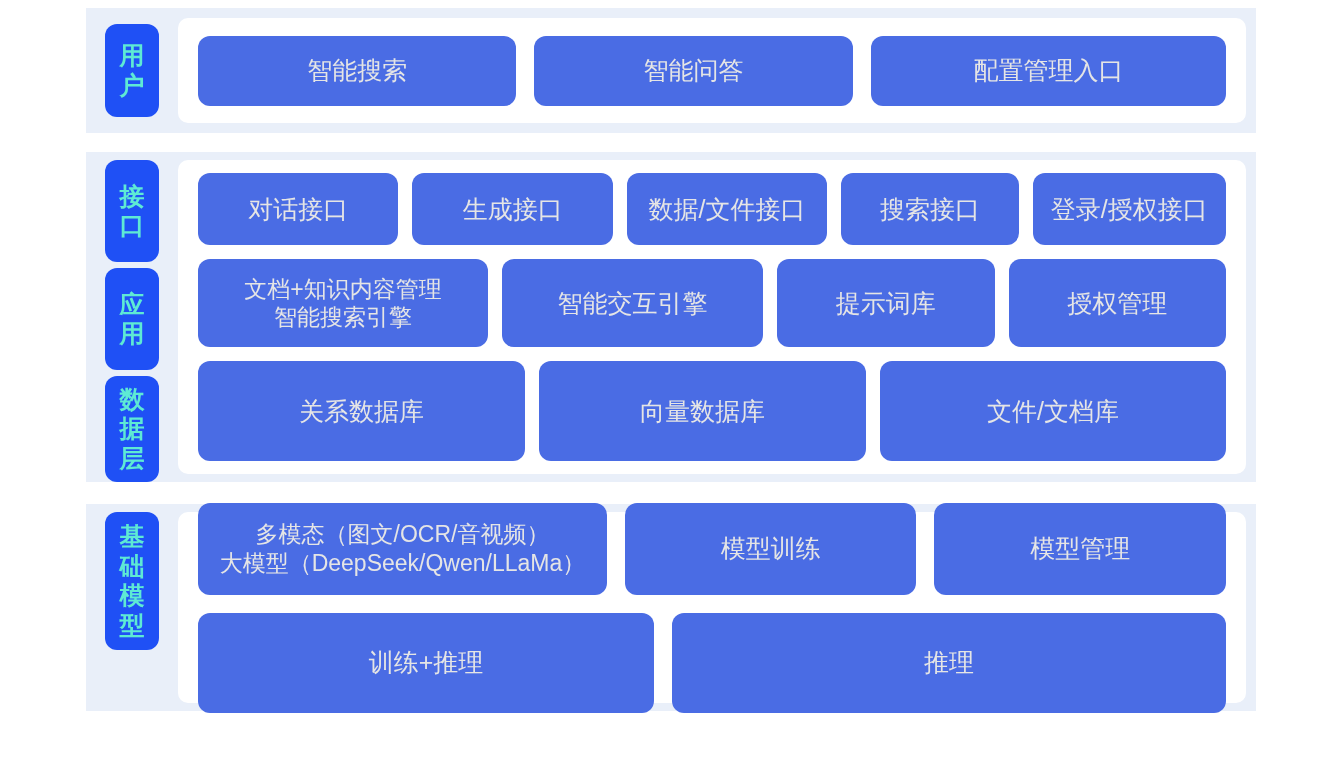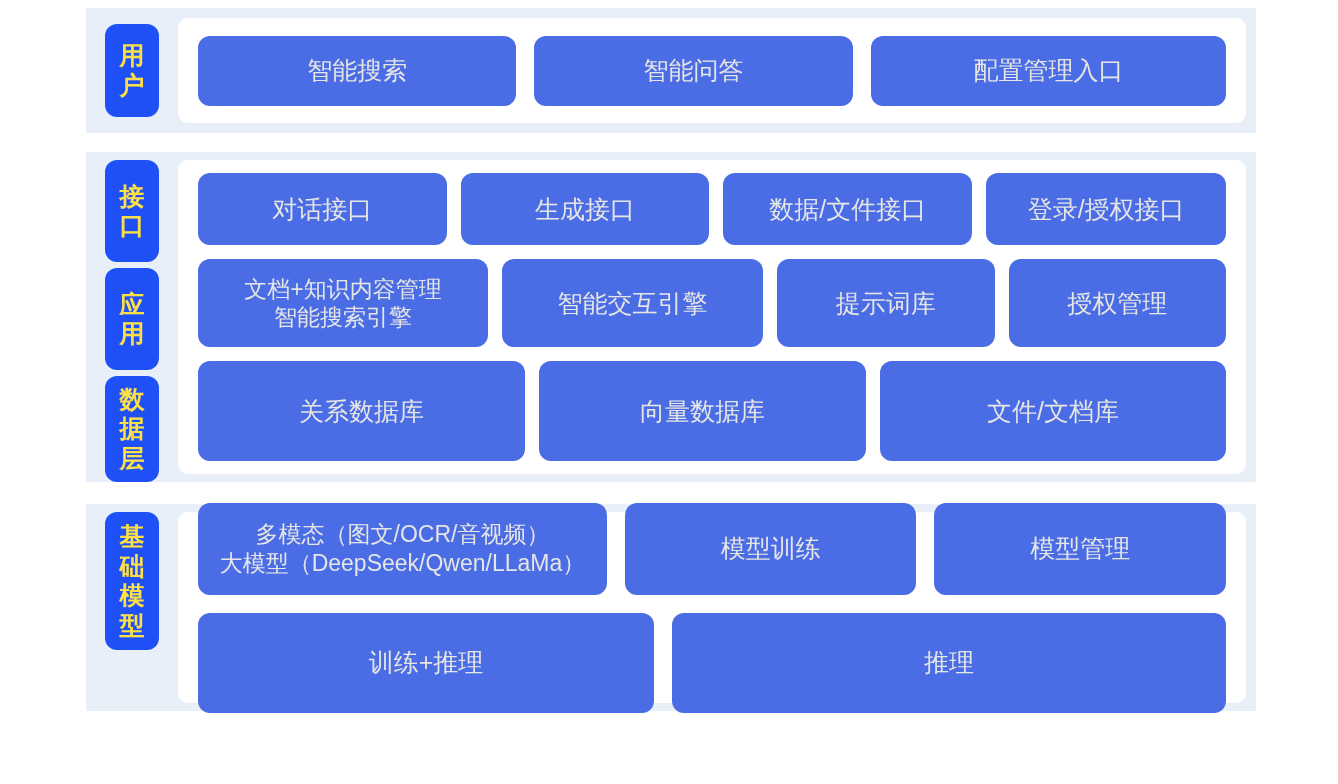--- a/index.html
+++ b/index.html
@@ -40,21 +40,21 @@
     flex-direction: column;
     justify-content: space-between;
     box-sizing: border-box;
     padding: 0;
   }
   .layer-chip {
     margin: 0 auto;
     width: 54px;
     background: #1f50f5;
     border-radius: 12px;
-    color: #fde047;
+    color: #5eead4;
     font-weight: bold;
     font-size: 25px;
     line-height: 1.18;
     letter-spacing: 0px;
     display: flex;
     align-items: center;
     justify-content: center;
     text-align: center;
     writing-mode: horizontal-tb;
     box-sizing: border-box;
@@ -199,20 +199,21 @@
       <div class="layer-chip chip-data">
         <span class="chip-text">数据层</span>
       </div>
     </div>
     <div class="card">
 
       <div class="row row-iface">
         <div class="box if-1">对话接口</div>
         <div class="box if-2">生成接口</div>
         <div class="box if-3">数据/文件接口</div>
+        <div class="box if-4">搜索接口</div>
         <div class="box if-5">登录/授权接口</div>
       </div>
 
       <div class="row row-app">
         <div class="box ap-1">
           <span>
             <span class="sub">文档+知识内容管理</span>
             <span class="sub">智能搜索引擎</span>
           </span>
         </div>

